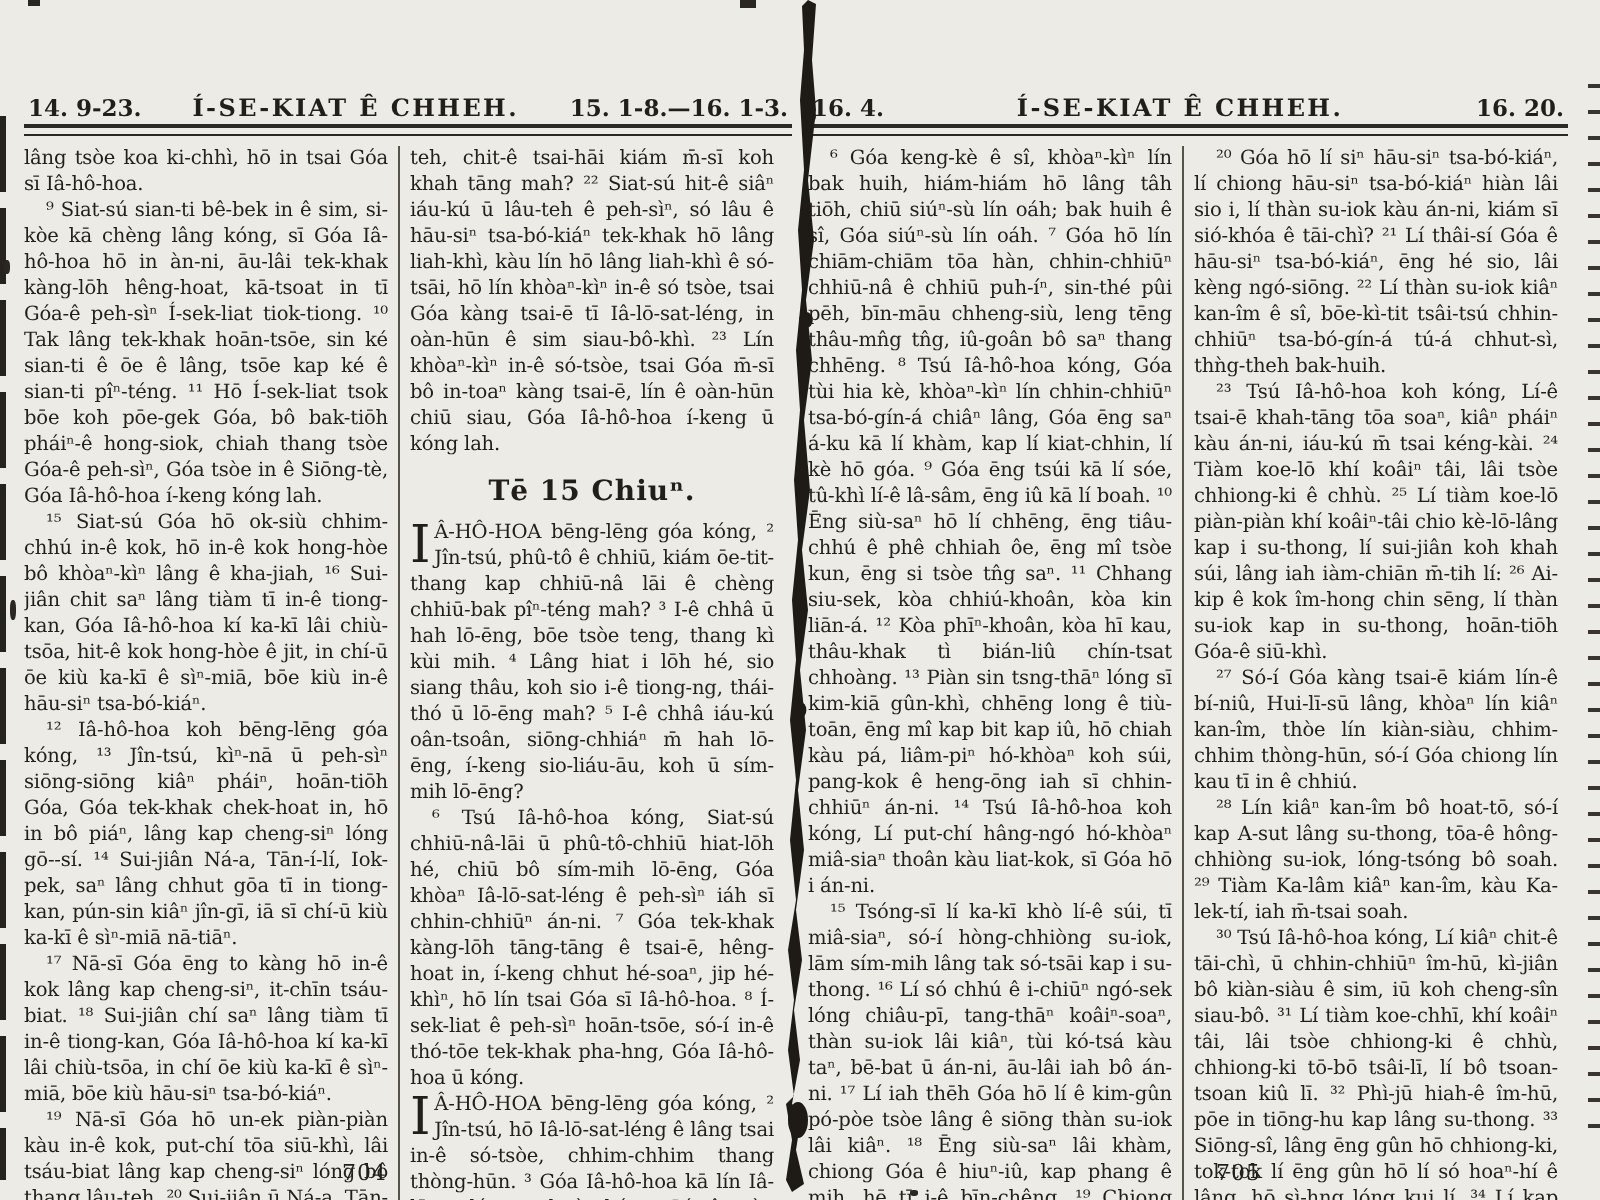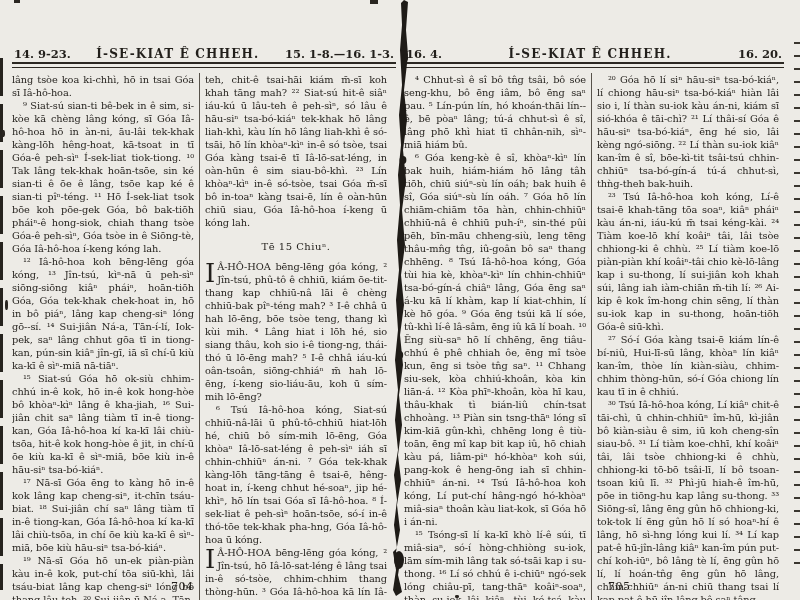--- a/index.html
+++ b/index.html
@@ -28,21 +28,21 @@
     width:182px;height:530px;overflow:hidden;
     font-size:9.8px;line-height:13px;
     text-align:justify;letter-spacing:-0.1px;
   }
   .col-gap{width:5px;}
   .divider{width:1px;height:530px;background:#57524a;}
   .para{margin:0;text-indent:11px;}
   .para.noindent{text-indent:0;}
   .para.dropcap{text-indent:0;}
   .chapter-heading{
-    text-align:center;font-weight:normal;font-size:10px;
+    text-align:center;font-weight:bold;font-size:14px;
     margin:11px 0 7px 0;letter-spacing:0.5px;
   }
   .initial{
     float:left;font-size:26px;line-height:24px;
     padding:1px 2px 0 0;font-weight:normal;
   }
   .pagenum{
     position:absolute;top:580px;font-size:11px;letter-spacing:0.5px;
   }
   .pagenum-left{left:171px;}
@@ -68,22 +68,22 @@
     <div class="header">
       <span>14. 9-23.</span>
       <span class="title">Í-SE-KIAT Ê CHHEH.</span>
       <span>15. 1-8.—16. 1-3.</span>
     </div>
     <div class="double-rule"></div>
     <div class="cols">
       <div class="col">
           <p class="para noindent">lâng tsòe koa ki-chhì, hō in tsai Góa sī Iâ-hô-hoa.</p>
           <p class="para">⁹ Siat-sú sian-ti bê-bek in ê sim, si-kòe kā chèng lâng kóng, sī Góa Iâ-hô-hoa hō in àn-ni, āu-lâi tek-khak kàng-lōh hêng-hoat, kā-tsoat in tī Góa-ê peh-sìⁿ Í-sek-liat tiok-tiong. ¹⁰ Tak lâng tek-khak hoān-tsōe, sin ké sian-ti ê ōe ê lâng, tsōe kap ké ê sian-ti pîⁿ-téng. ¹¹ Hō Í-sek-liat tsok bōe koh pōe-gek Góa, bô bak-tiōh pháiⁿ-ê hong-siok, chiah thang tsòe Góa-ê peh-sìⁿ, Góa tsòe in ê Siōng-tè, Góa Iâ-hô-hoa í-keng kóng lah.</p>
+          <p class="para">¹⁵ Siat-sú Góa hō ok-siù chhim-chhú in-ê kok, hō in-ê kok hong-hòe bô khòaⁿ-kìⁿ lâng ê kha-jiah, ¹⁶ Sui-jiân chit saⁿ lâng tiàm tī in-ê tiong-kan, Góa Iâ-hô-hoa kí ka-kī lâi chiù-tsōa, hit-ê kok hong-hòe ê jit, in chí-ū ōe kiù ka-kī ê sìⁿ-miā, bōe kiù in-ê hāu-siⁿ tsa-bó-kiáⁿ.</p>
           <p class="para">¹² Iâ-hô-hoa koh bēng-lēng góa kóng, ¹³ Jîn-tsú, kìⁿ-nā ū peh-sìⁿ siōng-siōng kiâⁿ pháiⁿ, hoān-tiōh Góa, Góa tek-khak chek-hoat in, hō in bô piáⁿ, lâng kap cheng-siⁿ lóng gō--sí. ¹⁴ Sui-jiân Ná-a, Tān-í-lí, Iok-pek, saⁿ lâng chhut gōa tī in tiong-kan, pún-sin kiâⁿ jîn-gī, iā sī chí-ū kiù ka-kī ê sìⁿ-miā nā-tiāⁿ.</p>
-          <p class="para">¹⁵ Siat-sú Góa hō ok-siù chhim-chhú in-ê kok, hō in-ê kok hong-hòe bô khòaⁿ-kìⁿ lâng ê kha-jiah, ¹⁶ Sui-jiân chit saⁿ lâng tiàm tī in-ê tiong-kan, Góa Iâ-hô-hoa kí ka-kī lâi chiù-tsōa, hit-ê kok hong-hòe ê jit, in chí-ū ōe kiù ka-kī ê sìⁿ-miā, bōe kiù in-ê hāu-siⁿ tsa-bó-kiáⁿ.</p>
           <p class="para">¹⁷ Nā-sī Góa ēng to kàng hō in-ê kok lâng kap cheng-siⁿ, it-chīn tsáu-biat. ¹⁸ Sui-jiân chí saⁿ lâng tiàm tī in-ê tiong-kan, Góa Iâ-hô-hoa kí ka-kī lâi chiù-tsōa, in chí ōe kiù ka-kī ê sìⁿ-miā, bōe kiù hāu-siⁿ tsa-bó-kiáⁿ.</p>
           <p class="para">¹⁹ Nā-sī Góa hō un-ek piàn-piàn kàu in-ê kok, put-chí tōa siū-khì, lâi tsáu-biat lâng kap cheng-siⁿ lóng bô thang lâu-teh. ²⁰ Sui-jiân ū Ná-a, Tān-í-lí, Iok-pek, tiàm tī in-ê tiong-kan, Góa Iâ-hô-hoa kí ka-kī lâi chiù-tsōa, hiah-ê tsòe-hó-ê, chí ōe kiù ka-kī ê sìⁿ-miā, bōe kiù in hāu-siⁿ tsa-bó-kiáⁿ.</p>
         </div>
       <div class="col-gap"></div>
       <div class="divider"></div>
       <div class="col-gap"></div>
       <div class="col">
           <p class="para noindent">teh, chit-ê tsai-hāi kiám m̄-sī koh khah tāng mah? ²² Siat-sú hit-ê siâⁿ iáu-kú ū lâu-teh ê peh-sìⁿ, só lâu ê hāu-siⁿ tsa-bó-kiáⁿ tek-khak hō lâng liah-khì, kàu lín hō lâng liah-khì ê só-tsāi, hō lín khòaⁿ-kìⁿ in-ê só tsòe, tsai Góa kàng tsai-ē tī Iâ-lō-sat-léng, in oàn-hūn ê sim siau-bô-khì. ²³ Lín khòaⁿ-kìⁿ in-ê só-tsòe, tsai Góa m̄-sī bô in-toaⁿ kàng tsai-ē, lín ê oàn-hūn chiū siau, Góa Iâ-hô-hoa í-keng ū kóng lah.</p>
           <div class="chapter-heading">Tē 15 Chiuⁿ.</div>
           <p class="para dropcap"><span class="initial">I</span>Â-HÔ-HOA bēng-lēng góa kóng, ² Jîn-tsú, phû-tô ê chhiū, kiám ōe-tit-thang kap chhiū-nâ lāi ê chèng chhiū-bak pîⁿ-téng mah? ³ I-ê chhâ ū hah lō-ēng, bōe tsòe teng, thang kì kùi mih. ⁴ Lâng hiat i lōh hé, sio siang thâu, koh sio i-ê tiong-ng, thái-thó ū lō-ēng mah? ⁵ I-ê chhâ iáu-kú oân-tsoân, siōng-chhiáⁿ m̄ hah lō-ēng, í-keng sio-liáu-āu, koh ū sím-mih lō-ēng?</p>
@@ -95,31 +95,31 @@
 
   <div class="page page-right">
     <div class="header">
       <span>16. 4.</span>
       <span class="title">Í-SE-KIAT Ê CHHEH.</span>
       <span>16. 20.</span>
     </div>
     <div class="double-rule"></div>
     <div class="cols">
       <div class="col">
-          <p class="para">⁴ Chhut-sì ê sî bô tn̂g tsâi, bô sóe seng-khu, bô ēng iâm, bô ēng saⁿ pau. ⁵ Lín-pún lín, hó khoán-thāi lín--ê, bē pòaⁿ lâng; tú-á chhut-sì ê sî, lâng phō khì hiat tī chhân-nih, sìⁿ-miā hiám bû.</p>
           <p class="para">⁶ Góa keng-kè ê sî, khòaⁿ-kìⁿ lín bak huih, hiám-hiám hō lâng tâh tiōh, chiū siúⁿ-sù lín oáh; bak huih ê sî, Góa siúⁿ-sù lín oáh. ⁷ Góa hō lín chiām-chiām tōa hàn, chhin-chhiūⁿ chhiū-nâ ê chhiū puh-íⁿ, sin-thé pûi pēh, bīn-māu chheng-siù, leng tēng thâu-mn̂g tn̂g, iû-goân bô saⁿ thang chhēng. ⁸ Tsú Iâ-hô-hoa kóng, Góa tùi hia kè, khòaⁿ-kìⁿ lín chhin-chhiūⁿ tsa-bó-gín-á chiâⁿ lâng, Góa ēng saⁿ á-ku kā lí khàm, kap lí kiat-chhin, lí kè hō góa. ⁹ Góa ēng tsúi kā lí sóe, tû-khì lí-ê lâ-sâm, ēng iû kā lí boah. ¹⁰ Ēng siù-saⁿ hō lí chhēng, ēng tiâu-chhú ê phê chhiah ôe, ēng mî tsòe kun, ēng si tsòe tn̂g saⁿ. ¹¹ Chhang siu-sek, kòa chhiú-khoân, kòa kin liān-á. ¹² Kòa phīⁿ-khoân, kòa hī kau, thâu-khak tì bián-liû chín-tsat chhoàng. ¹³ Piàn sin tsng-thāⁿ lóng sī kim-kiā gûn-khì, chhēng long ê tiù-toān, ēng mî kap bit kap iû, hō chiah kàu pá, liâm-piⁿ hó-khòaⁿ koh súi, pang-kok ê heng-ōng iah sī chhin-chhiūⁿ án-ni. ¹⁴ Tsú Iâ-hô-hoa koh kóng, Lí put-chí hâng-ngó hó-khòaⁿ miâ-siaⁿ thoân kàu liat-kok, sī Góa hō i án-ni.</p>
           <p class="para">¹⁵ Tsóng-sī lí ka-kī khò lí-ê súi, tī miâ-siaⁿ, só-í hòng-chhiòng su-iok, lām sím-mih lâng tak só-tsāi kap i su-thong. ¹⁶ Lí só chhú ê i-chiūⁿ ngó-sek lóng chiâu-pī, tang-thāⁿ koâiⁿ-soaⁿ, thàn su-iok lâi kiâⁿ, tùi kó-tsá kàu taⁿ, bē-bat ū án-ni, āu-lâi iah bô án-ni. ¹⁷ Lí iah thēh Góa hō lí ê kim-gûn pó-pòe tsòe lâng ê siōng thàn su-iok lâi kiâⁿ. ¹⁸ Ēng siù-saⁿ lâi khàm, chiong Góa ê hiuⁿ-iû, kap phang ê mih, hē tī i-ê bīn-chêng. ¹⁹ Chiong Góa hō lí chiah ê mī-hún iû kap bit, pâi tī i-ê bīn-chêng, tsòe phang-phang, chin-chiàⁿ ū chit-ê tāi-chì, Góa Iâ-hô-hoa í-keng ū kóng.</p>
         </div>
       <div class="col-gap"></div>
       <div class="divider"></div>
       <div class="col-gap"></div>
       <div class="col">
           <p class="para">²⁰ Góa hō lí siⁿ hāu-siⁿ tsa-bó-kiáⁿ, lí chiong hāu-siⁿ tsa-bó-kiáⁿ hiàn lâi sio i, lí thàn su-iok kàu án-ni, kiám sī sió-khóa ê tāi-chì? ²¹ Lí thâi-sí Góa ê hāu-siⁿ tsa-bó-kiáⁿ, ēng hé sio, lâi kèng ngó-siōng. ²² Lí thàn su-iok kiâⁿ kan-îm ê sî, bōe-kì-tit tsâi-tsú chhin-chhiūⁿ tsa-bó-gín-á tú-á chhut-sì, thǹg-theh bak-huih.</p>
           <p class="para">²³ Tsú Iâ-hô-hoa koh kóng, Lí-ê tsai-ē khah-tāng tōa soaⁿ, kiâⁿ pháiⁿ kàu án-ni, iáu-kú m̄ tsai kéng-kài. ²⁴ Tiàm koe-lō khí koâiⁿ tâi, lâi tsòe chhiong-ki ê chhù. ²⁵ Lí tiàm koe-lō piàn-piàn khí koâiⁿ-tâi chio kè-lō-lâng kap i su-thong, lí sui-jiân koh khah súi, lâng iah iàm-chiān m̄-tih lí: ²⁶ Ai-kip ê kok îm-hong chin sēng, lí thàn su-iok kap in su-thong, hoān-tiōh Góa-ê siū-khì.</p>
           <p class="para">²⁷ Só-í Góa kàng tsai-ē kiám lín-ê bí-niû, Hui-lī-sū lâng, khòaⁿ lín kiâⁿ kan-îm, thòe lín kiàn-siàu, chhim-chhim thòng-hūn, só-í Góa chiong lín kau tī in ê chhiú.</p>
+          <p class="para">²⁸ Lín kiâⁿ kan-îm bô hoat-tō, só-í kap A-sut lâng su-thong, tōa-ê hông-chhiòng su-iok, lóng-tsóng bô soah. ²⁹ Tiàm Ka-lâm kiâⁿ kan-îm, kàu Ka-lek-tí, iah m̄-tsai soah.</p>
           <p class="para">³⁰ Tsú Iâ-hô-hoa kóng, Lí kiâⁿ chit-ê tāi-chì, ū chhin-chhiūⁿ îm-hū, kì-jiân bô kiàn-siàu ê sim, iū koh cheng-sîn siau-bô. ³¹ Lí tiàm koe-chhī, khí koâiⁿ tâi, lâi tsòe chhiong-ki ê chhù, chhiong-ki tō-bō tsâi-lī, lí bô tsoan-tsoan kiû lī. ³² Phì-jū hiah-ê îm-hū, pōe in tiōng-hu kap lâng su-thong. ³³ Siōng-sî, lâng ēng gûn hō chhiong-ki, tok-tok lí ēng gûn hō lí só hoaⁿ-hí ê lâng, hō sì-hng lóng kui lí. ³⁴ Lí kap pat-ê hū-jîn-lâng kiâⁿ kan-îm pún put-chí koh-iūⁿ, bô lâng tè lí, ēng gûn hō lí, lí hoán-tn̂g ēng gûn hō lâng, chhin-chhiūⁿ án-ni chiū thang tsai lí kap pat-ê hū-jîn-lâng bô saⁿ-tâng.</p>
         </div>
     </div>
   </div>
 
   <div class="pagenum pagenum-left">704</div>
   <div class="pagenum pagenum-right">705</div>
 
   <svg class="spine" width="800" height="600" viewBox="0 0 800 600">
     <path d="M404,0 L408,2 L406,30 L408,55 L404,90 L407,120 L403,150 L406,180 L402,210 L405,245 L401,275 L404,305 L400,335 L403,365 L399,395 L402,425 L398,455 L401,480 L397,505 L400,530 L396,552 L401,556 L398,575 L402,592 L396,596 L393,590 L396,570 L393,552 L397,548 L394,525 L397,500 L394,475 L398,450 L395,420 L398,390 L395,360 L398,330 L396,300 L399,270 L397,240 L400,205 L398,175 L401,145 L399,115 L402,85 L400,50 L402,25 L401,3 Z" fill="#1e1b17"></path>

